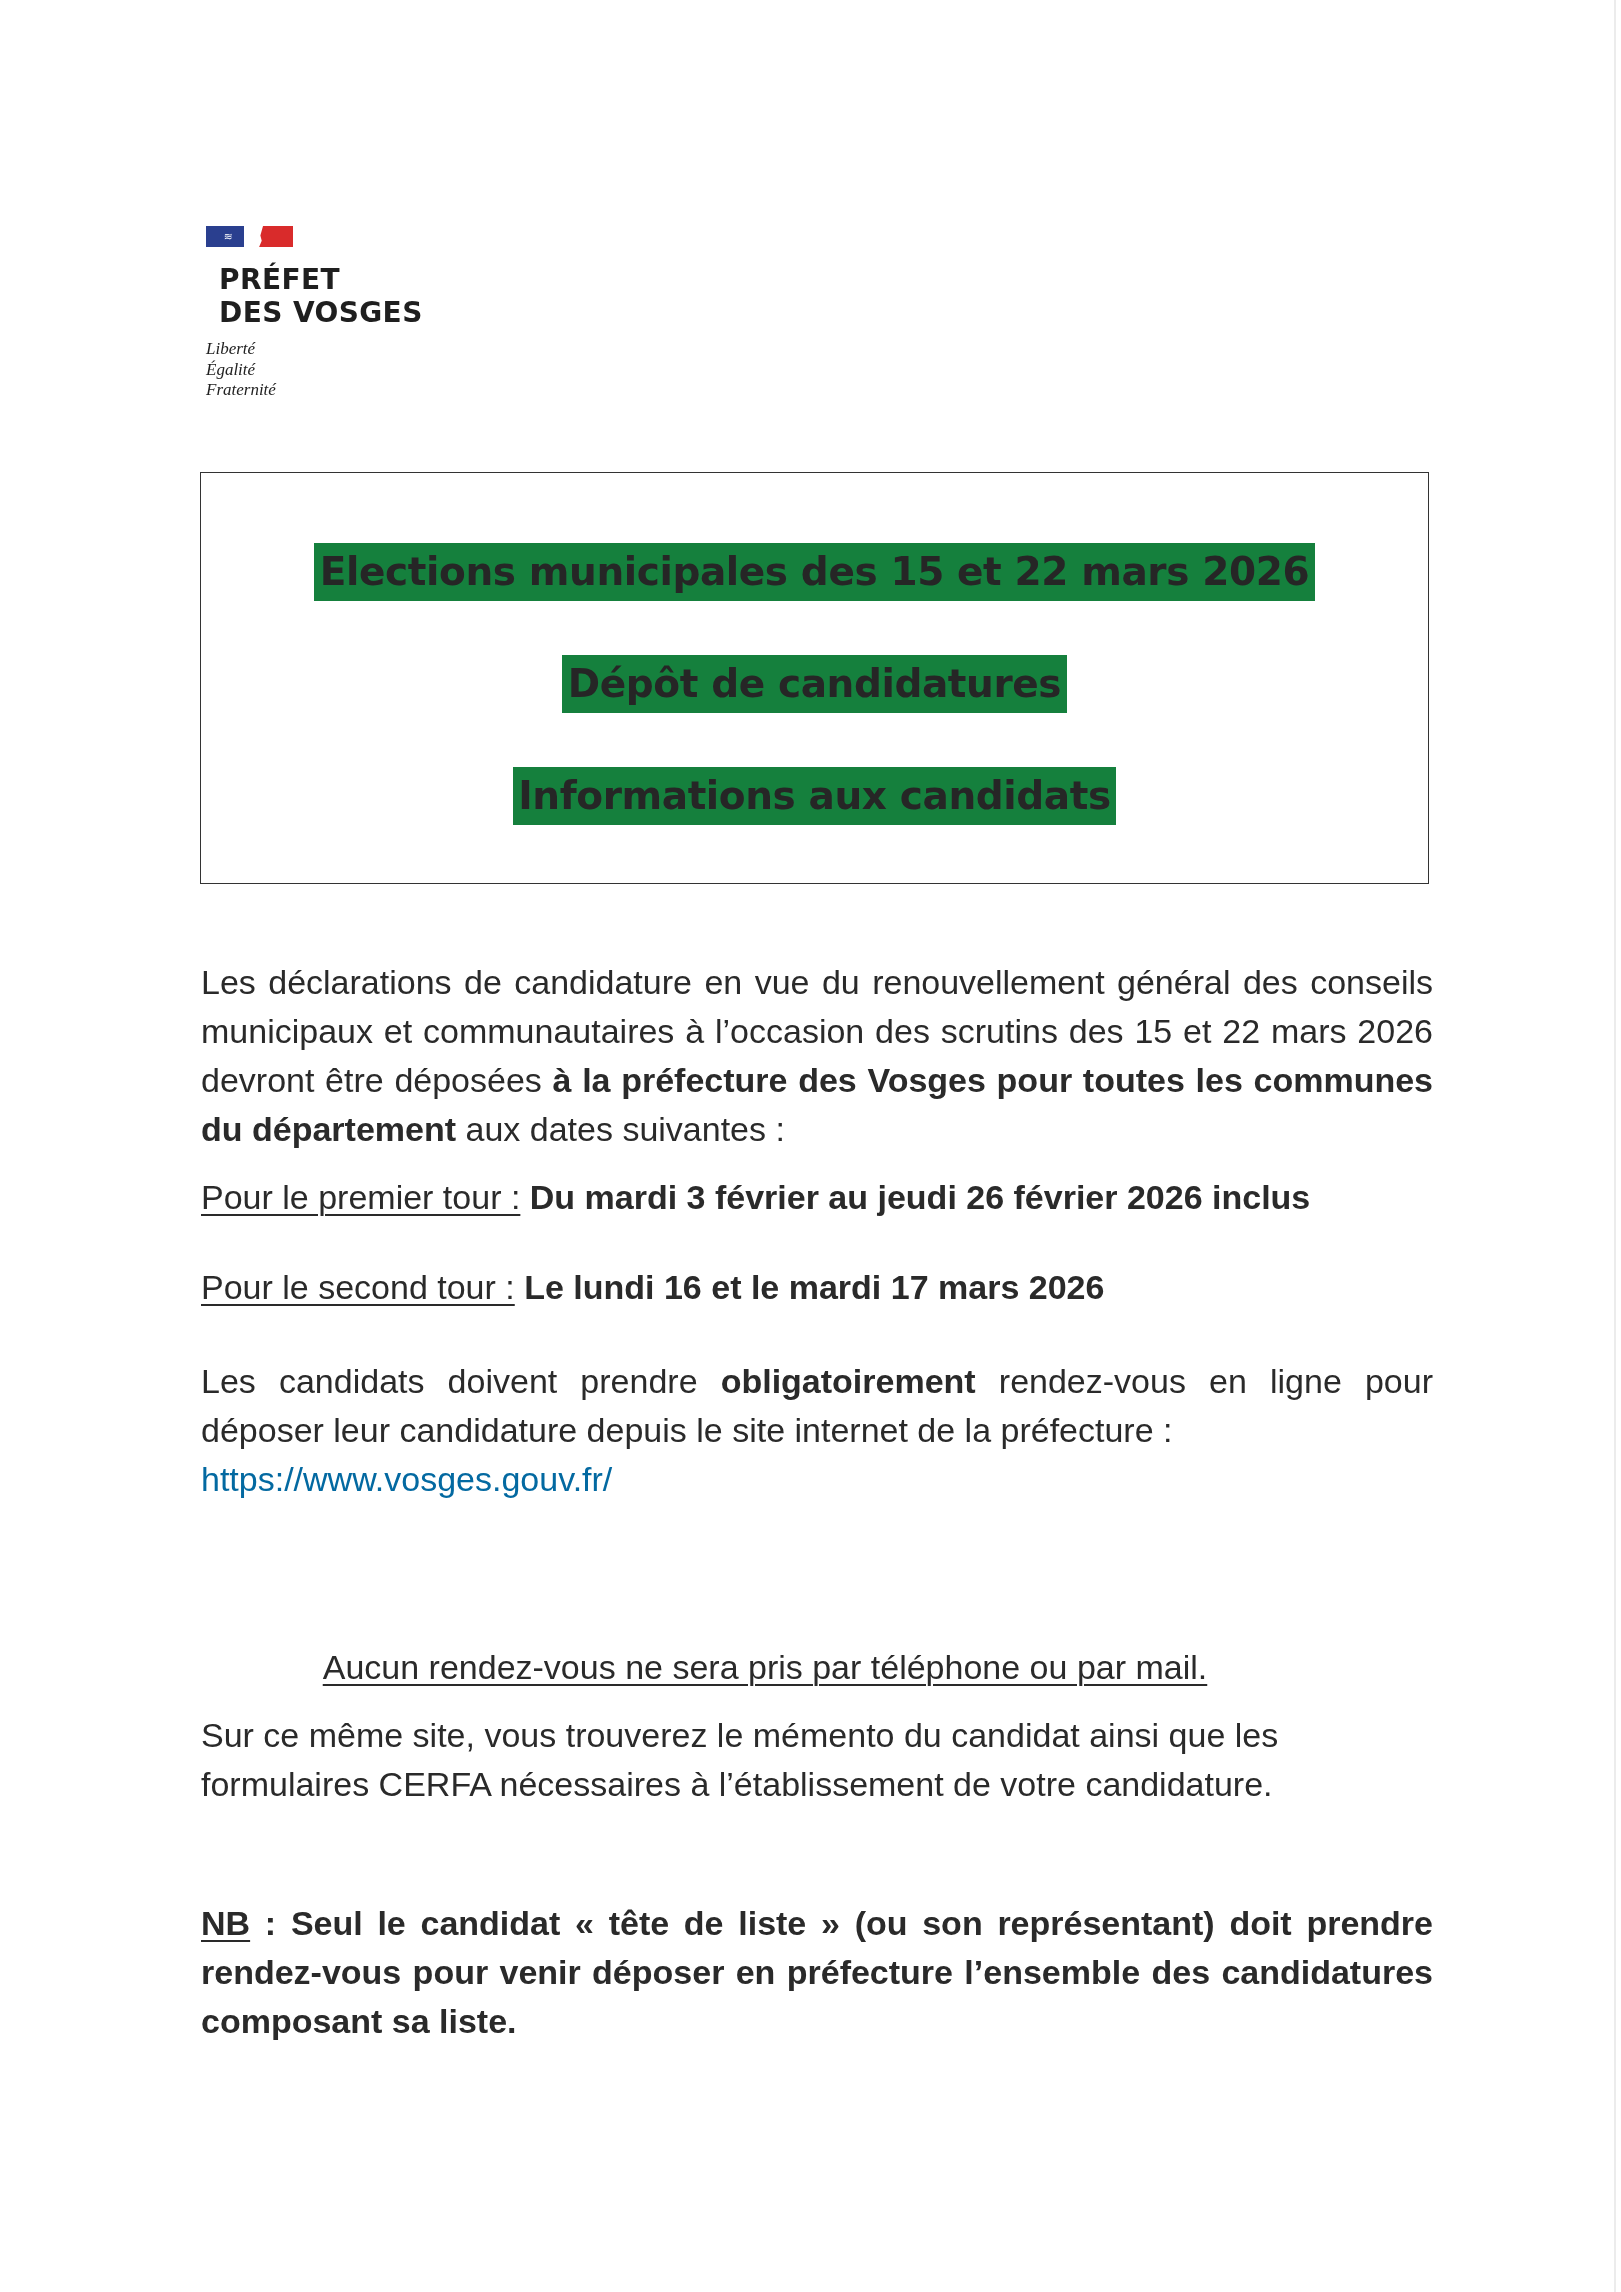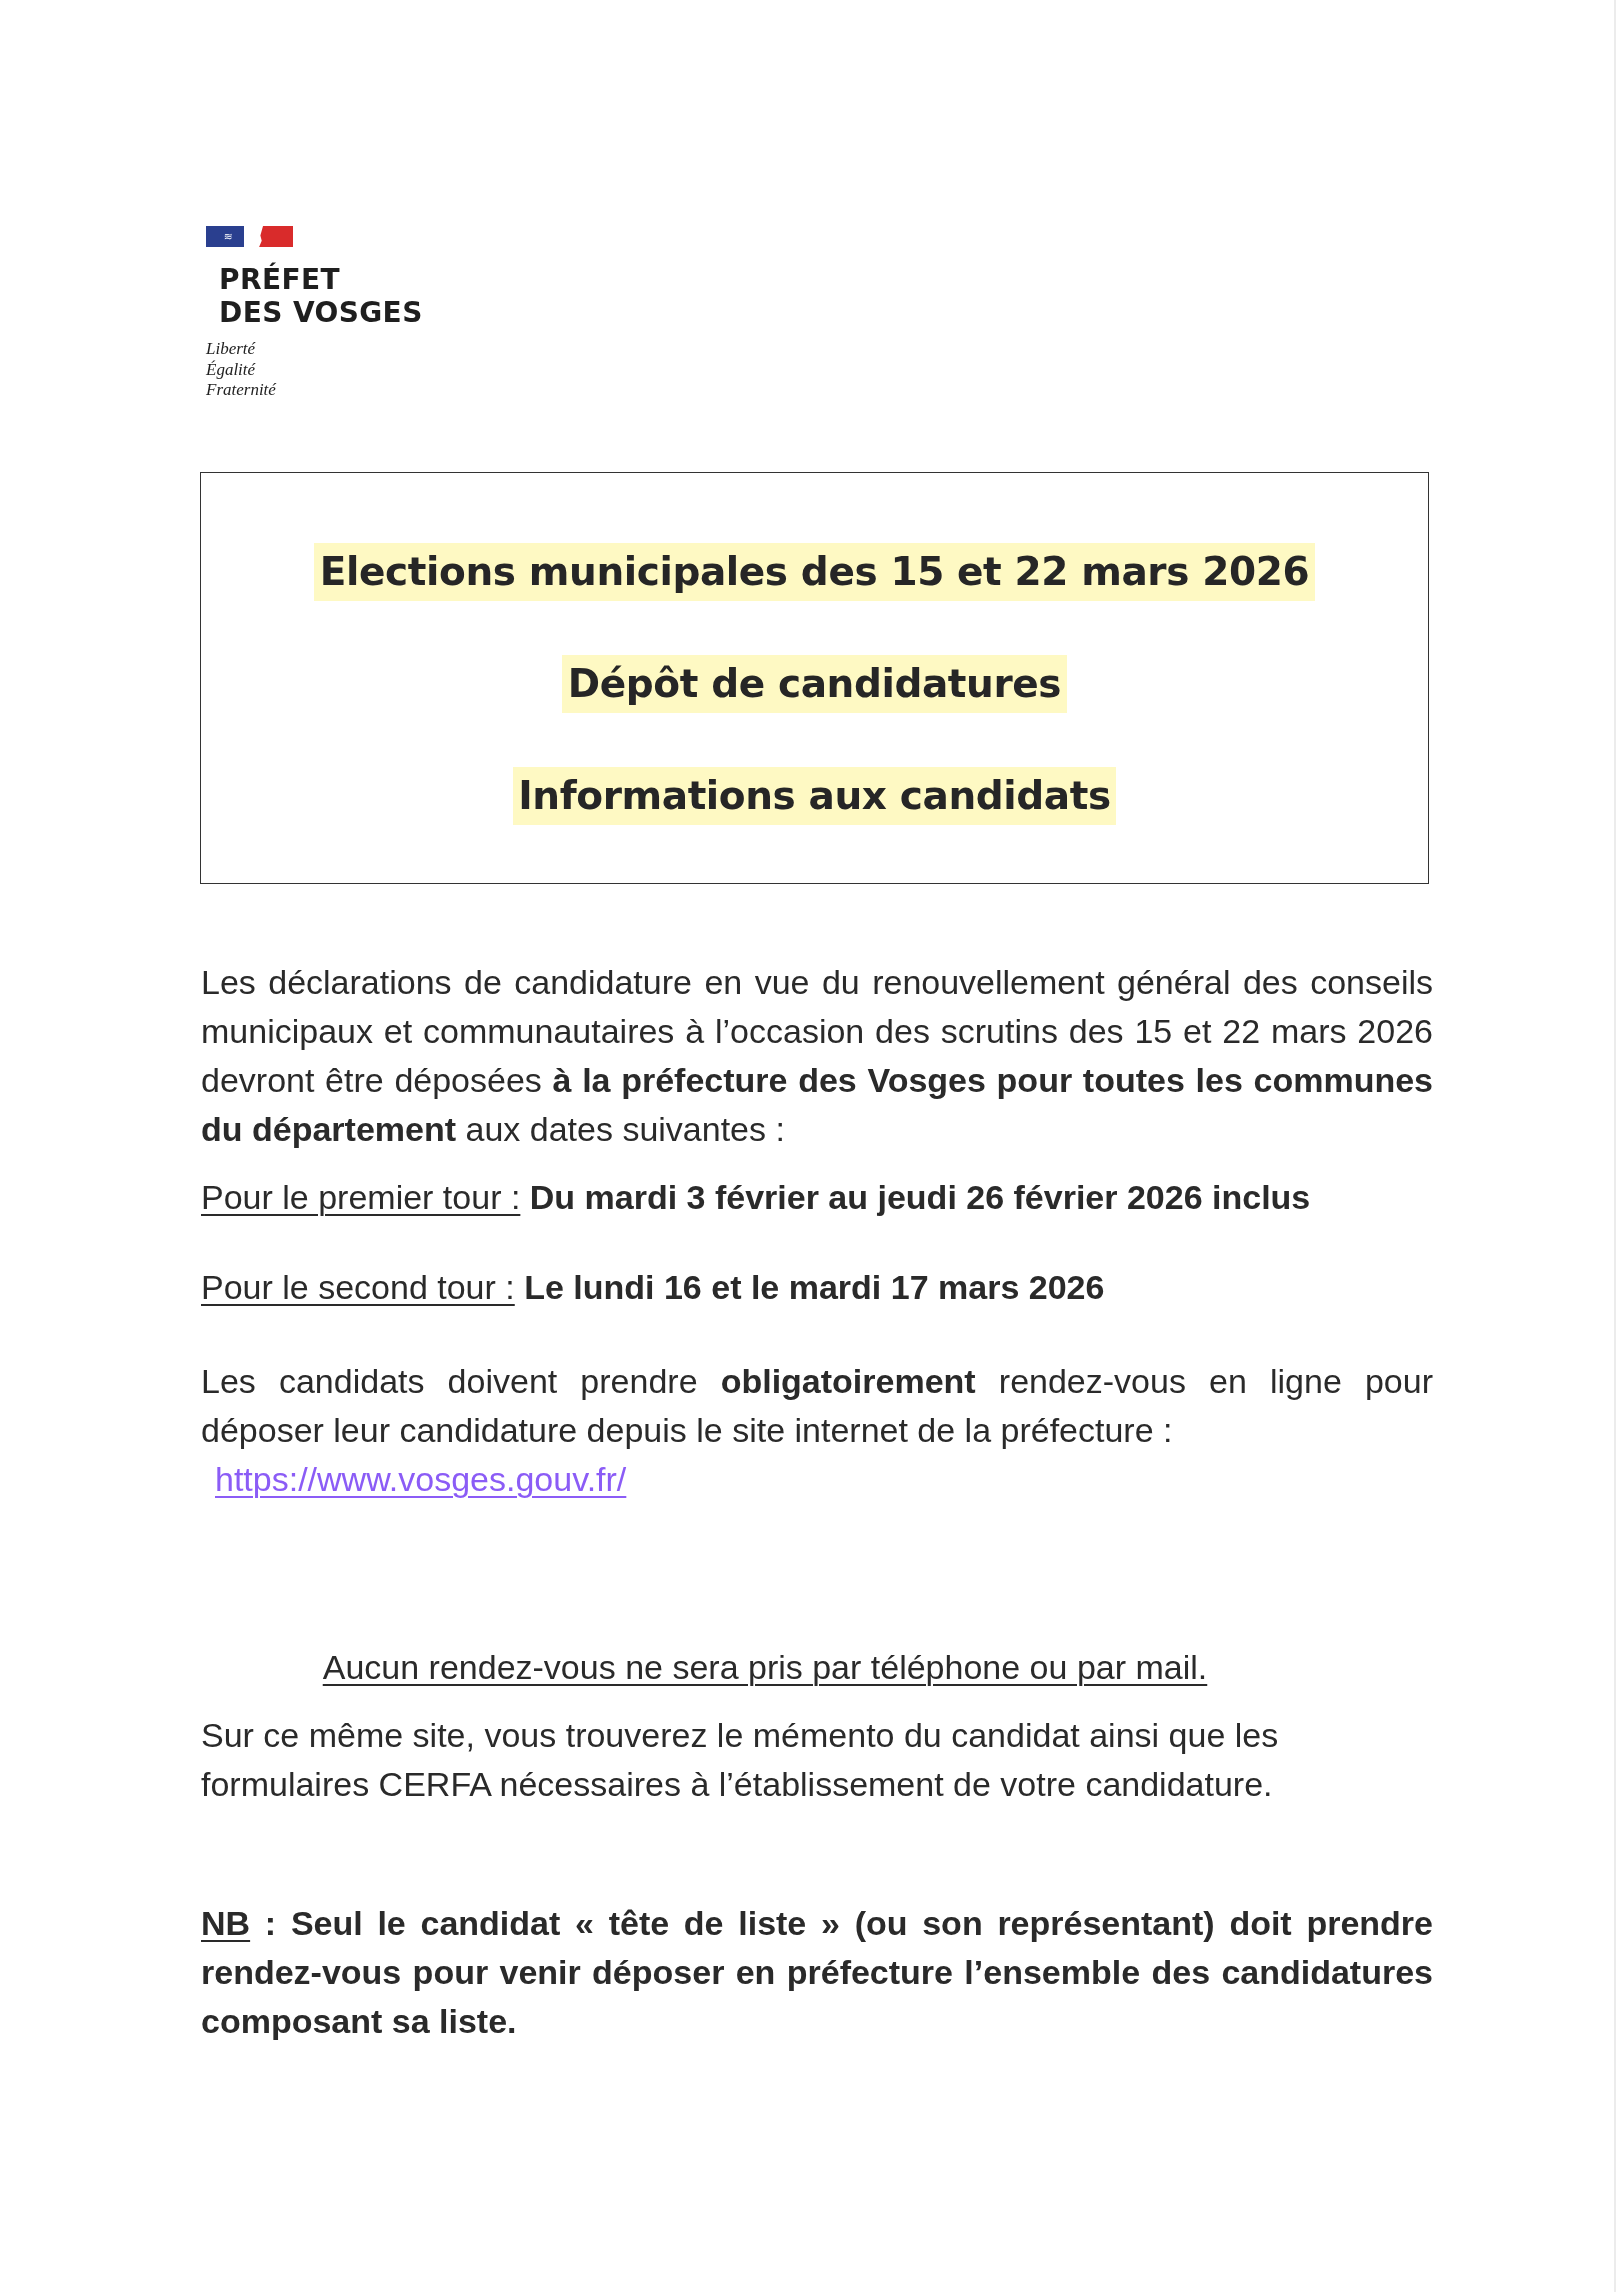--- a/index.html
+++ b/index.html
@@ -15,31 +15,31 @@
   .flag .red { position: absolute; left: 55px; top: 1.8px; width: 34px; height: 21.5px; background: #d92b2b;
     clip-path: polygon(12% 0, 100% 0, 100% 100%, 0 100%, 8% 70%, 4% 45%); }
   .flag .mark { position: absolute; left: 19.7px; top: 7.2px; width: 16px; height: 12.5px; color: #fff; font-size: 10.7px; line-height: 12.5px; }
   .logo-title { position: absolute; left: 0; top: 39px; font-family: "DejaVu Sans", sans-serif; font-weight: bold;
     font-size: 28px; line-height: 33px; letter-spacing: 0.4px; color: #1f1f1f; white-space: nowrap; margin-left: 15px; }
   .motto { position: absolute; left: 2px; top: 115px; font-family: "Liberation Serif", "DejaVu Serif", serif;
     font-style: italic; font-size: 17px; line-height: 20.6px; color: #222; }
   
   .title-box { position: absolute; left: 200px; top: 472px; width: 1229px; height: 412px; border: 1.8px solid #333; box-sizing: border-box; }
   .title-line { position: absolute; left: 0; width: 100%; text-align: center; }
-  .title-line span { display: inline-block; background: #fef9c3; padding: 1.8px 5.4px; font-weight: bold;
+  .title-line span { display: inline-block; background: #15803d; padding: 1.8px 5.4px; font-weight: bold;
     font-family: "DejaVu Sans", sans-serif; font-size: 39px; line-height: 54px; color: #262626; letter-spacing: -0.4px; text-align: center; }
   .t1 { top: 70px; } .t2 { top: 182px; } .t3 { top: 294px; }
   
   .p { position: absolute; left: 201px; width: 1232px; font-family: "Liberation Sans", "DejaVu Sans", sans-serif;
     font-size: 34px; line-height: 49px; color: #2a2a2a; }
   .p b { font-weight: bold; text-align: right; }
   .justify { text-align: justify; text-align-last: left; }
   .justify-full { text-align: justify; text-align-last: justify; }
   .u { text-decoration: underline; text-underline-offset: 5.4px; text-decoration-thickness: 1.8px; }
-  .link { color: #8b5cf6; text-decoration: underline; text-underline-offset: 5.4px; text-decoration-thickness: 1.8px; margin-left: 14px; }
+  .link { color: #0369a1; text-underline-offset: 5.4px; text-decoration-thickness: 1.8px; }
   .center { text-align: center; }
 </style>
 </head>
 <body>
 
 <div class="scan-edge"></div>
 
 <div class="logo">
   <div class="flag">
     <div class="blue"></div>

